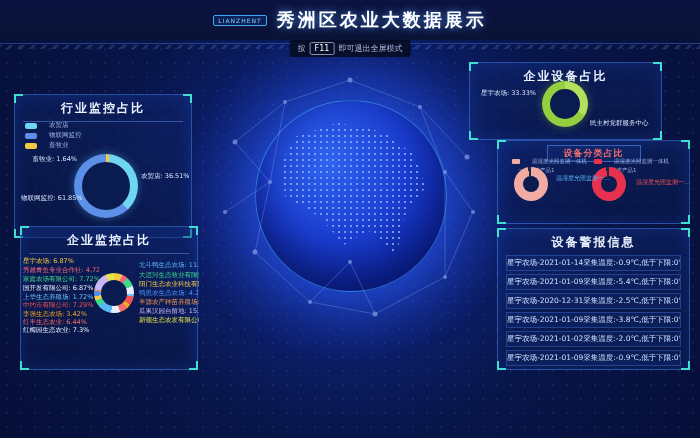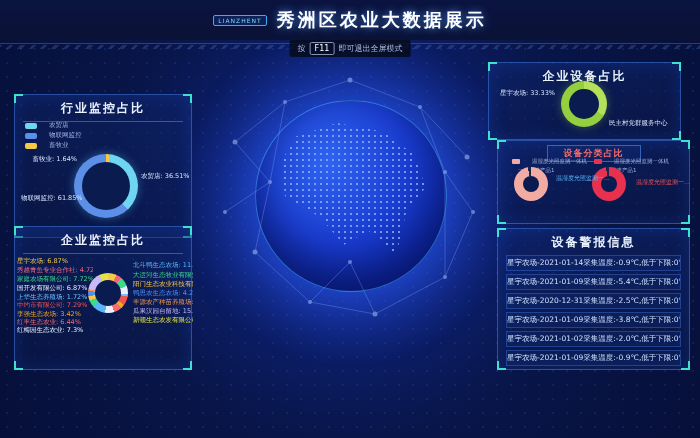--- a/index.html
+++ b/index.html
@@ -72,22 +72,22 @@
   .corner{position:absolute;width:7px;height:7px;border:0 solid #3fe0cf;}
   .c-tl{left:-1px;top:-1px;border-left-width:2px;border-top-width:2px;}
   .c-tr{right:-1px;top:-1px;border-right-width:2px;border-top-width:2px;}
   .c-bl{left:-1px;bottom:-1px;border-left-width:2px;border-bottom-width:2px;}
   .c-br{right:-1px;bottom:-1px;border-right-width:2px;border-bottom-width:2px;}
   .p-title{
     margin-top:5px;text-align:center;color:#eaf2ff;font-size:12px;font-weight:bold;letter-spacing:2px;
   }
   .p-underline{height:1px;background:rgba(95,145,235,.5);margin:4px 8px 0 8px;}
   .p1{left:14px;top:66px;width:176px;height:142px;margin-top:28px;}
-  .p2{left:14px;top:226px;width:176px;height:142px;}
-  .p3{left:488px;top:62px;width:191px;height:76px;}
+  .p2{left:20px;top:226px;width:176px;height:142px;}
+  .p3{left:469px;top:62px;width:191px;height:76px;}
   .p4{left:497px;top:140px;width:191px;height:82px;}
   .p5{left:497px;top:228px;width:191px;height:140px;}
   
   .donut{position:absolute;border-radius:50%;}
   .donut .hole{position:absolute;border-radius:50%;background:#0a1b50;}
   .d-industry{left:59px;top:59px;width:64px;height:64px;box-shadow:0 0 10px rgba(90,190,255,.4);}
   .d-industry .hole{inset:8px;}
   .d-enterprise{left:73px;top:46px;width:40px;height:40px;}
   .d-enterprise .hole{inset:7px;}
   .d-equipment{left:72px;top:18px;width:46px;height:46px;box-shadow:0 0 10px rgba(150,210,80,.35);}

